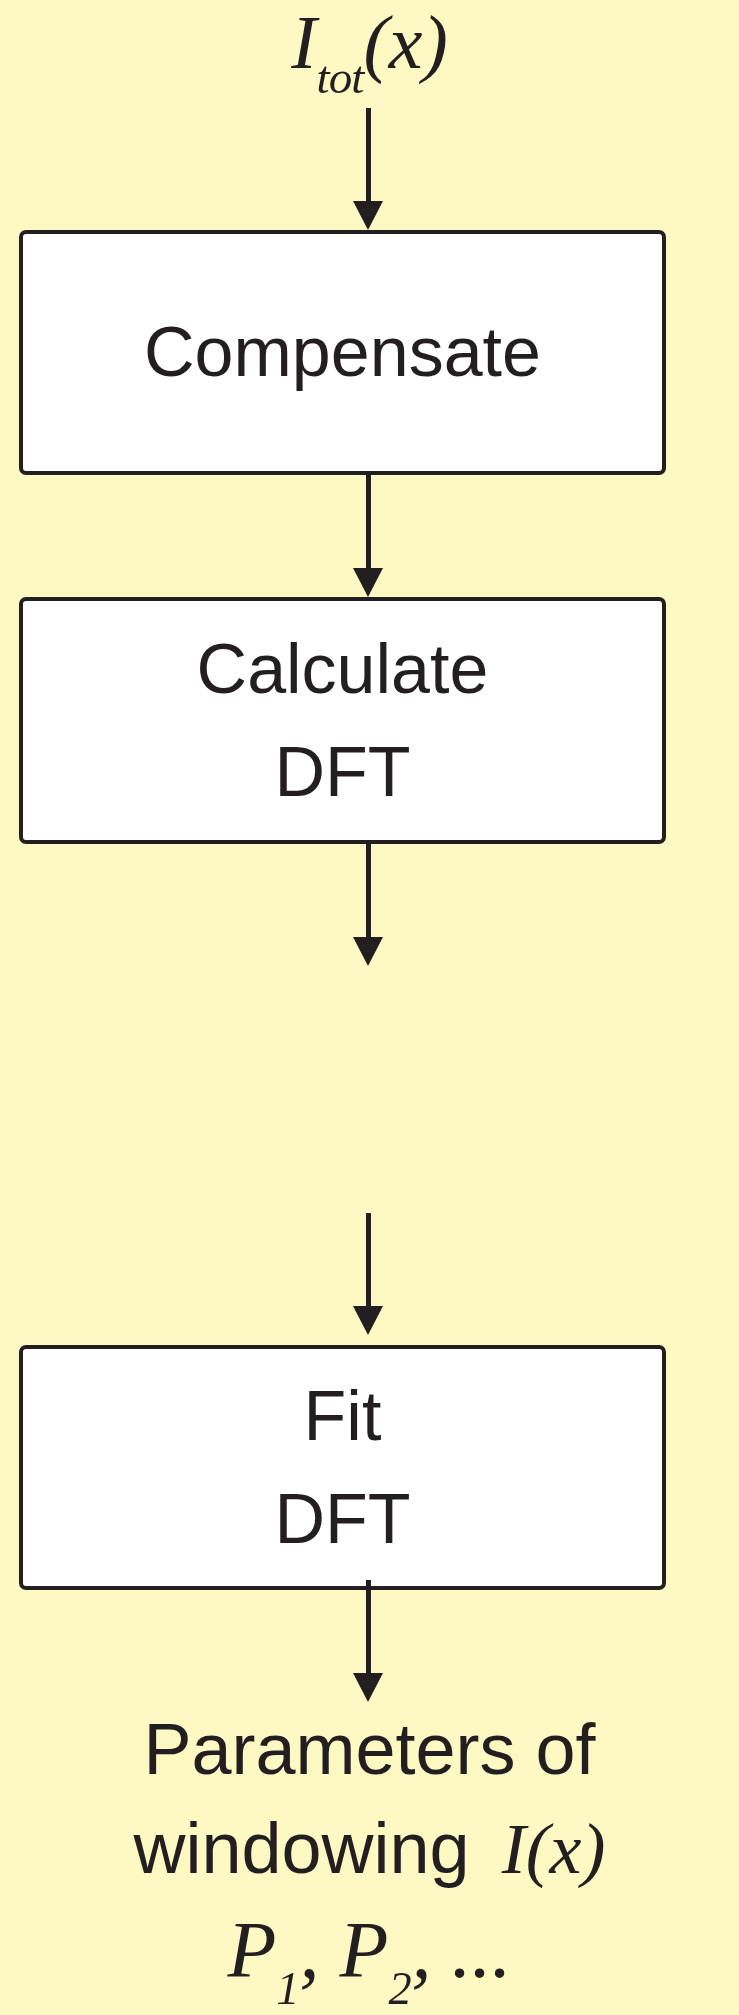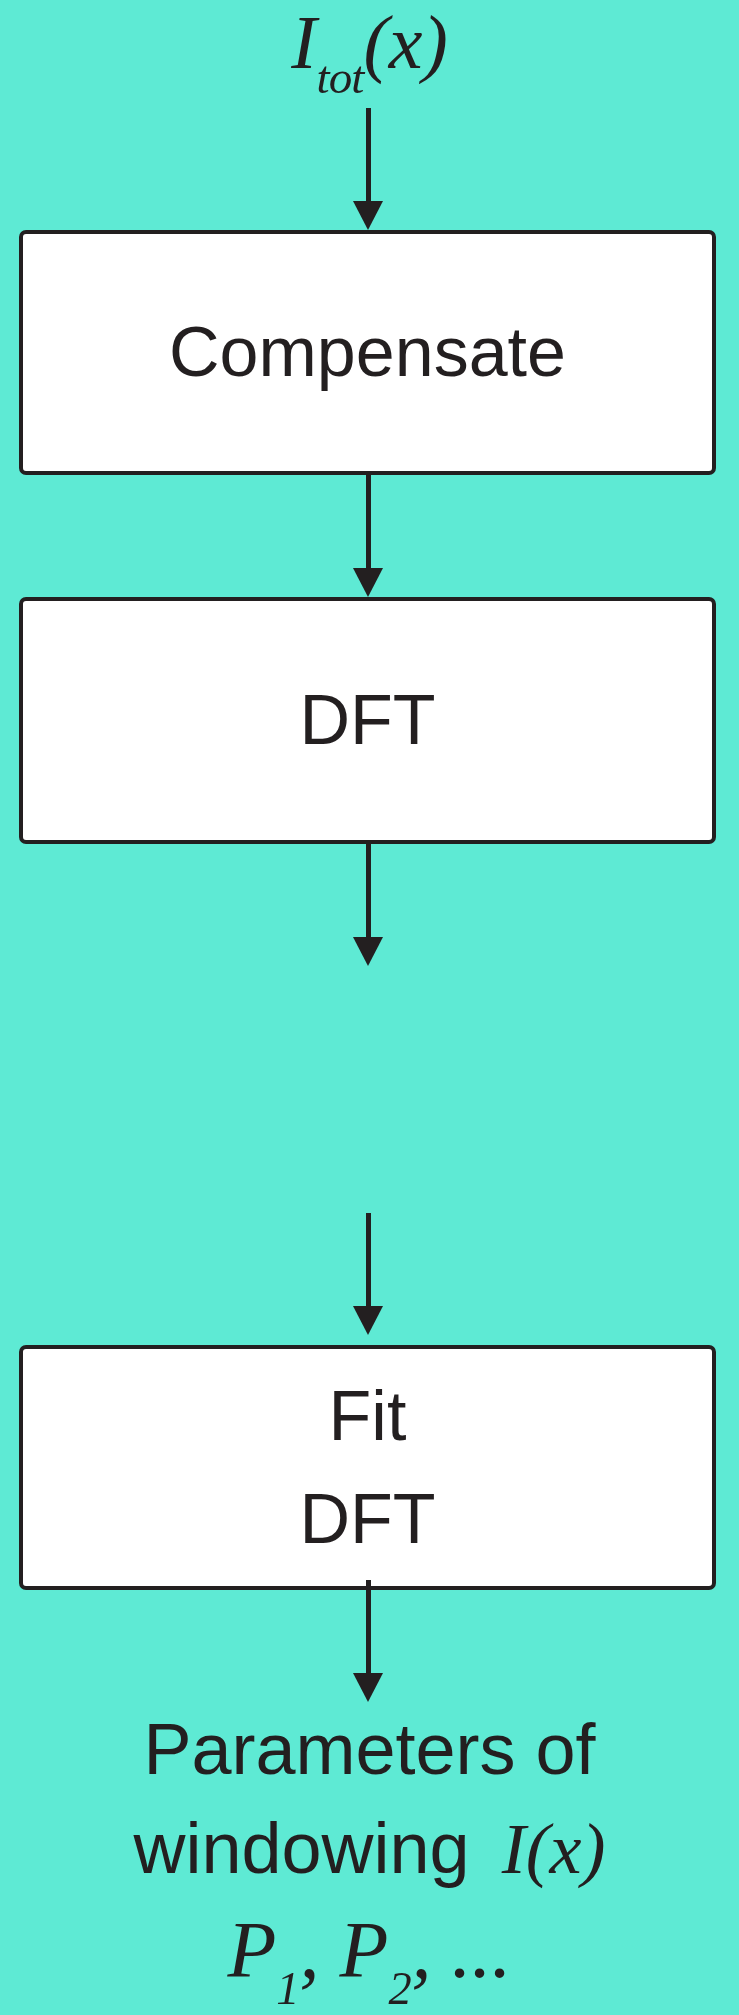--- a/index.html
+++ b/index.html
@@ -4,21 +4,21 @@
 <style>
   html, body {
     margin: 0;
     padding: 0;
     background: #ffffff;
   }
   .canvas {
     position: relative;
     width: 739px;
     height: 2015px;
-    background: #5eead4;
+    background: #fef9c3;
     overflow: hidden;
     font-family: "Liberation Sans", sans-serif;
     color: #231f20;
   }
 
   
   .title {
     position: absolute;
     top: -6px;
     left: 0;
@@ -56,21 +56,21 @@
     height: 0;
     border-left: 15px solid transparent;
     border-right: 15px solid transparent;
     border-top: 29px solid #231f20;
   }
 
   
   .box {
     position: absolute;
     left: 19px;
-    width: 697px;
+    width: 647px;
     box-sizing: border-box;
     border: 4px solid #231f20;
     border-radius: 7px;
     background: #ffffff;
     display: flex;
     flex-direction: column;
     justify-content: center;
     align-items: center;
     text-align: right;
   }
@@ -126,20 +126,21 @@
   <div class="box" style="top:230px;height:245px;">
     <div class="box-line">Compensate</div>
   </div>
 
   <div class="arrow" style="top:475px;">
     <div class="stem" style="height:93px;"></div>
     <div class="head"></div>
   </div>
 
   <div class="box" style="top:597px;height:247px;">
+    <div class="box-line">Calculate</div>
     <div class="box-line">DFT</div>
   </div>
 
   <div class="arrow" style="top:844px;">
     <div class="stem" style="height:93px;"></div>
     <div class="head"></div>
   </div>
 
 
   <div class="arrow" style="top:1213px;">

